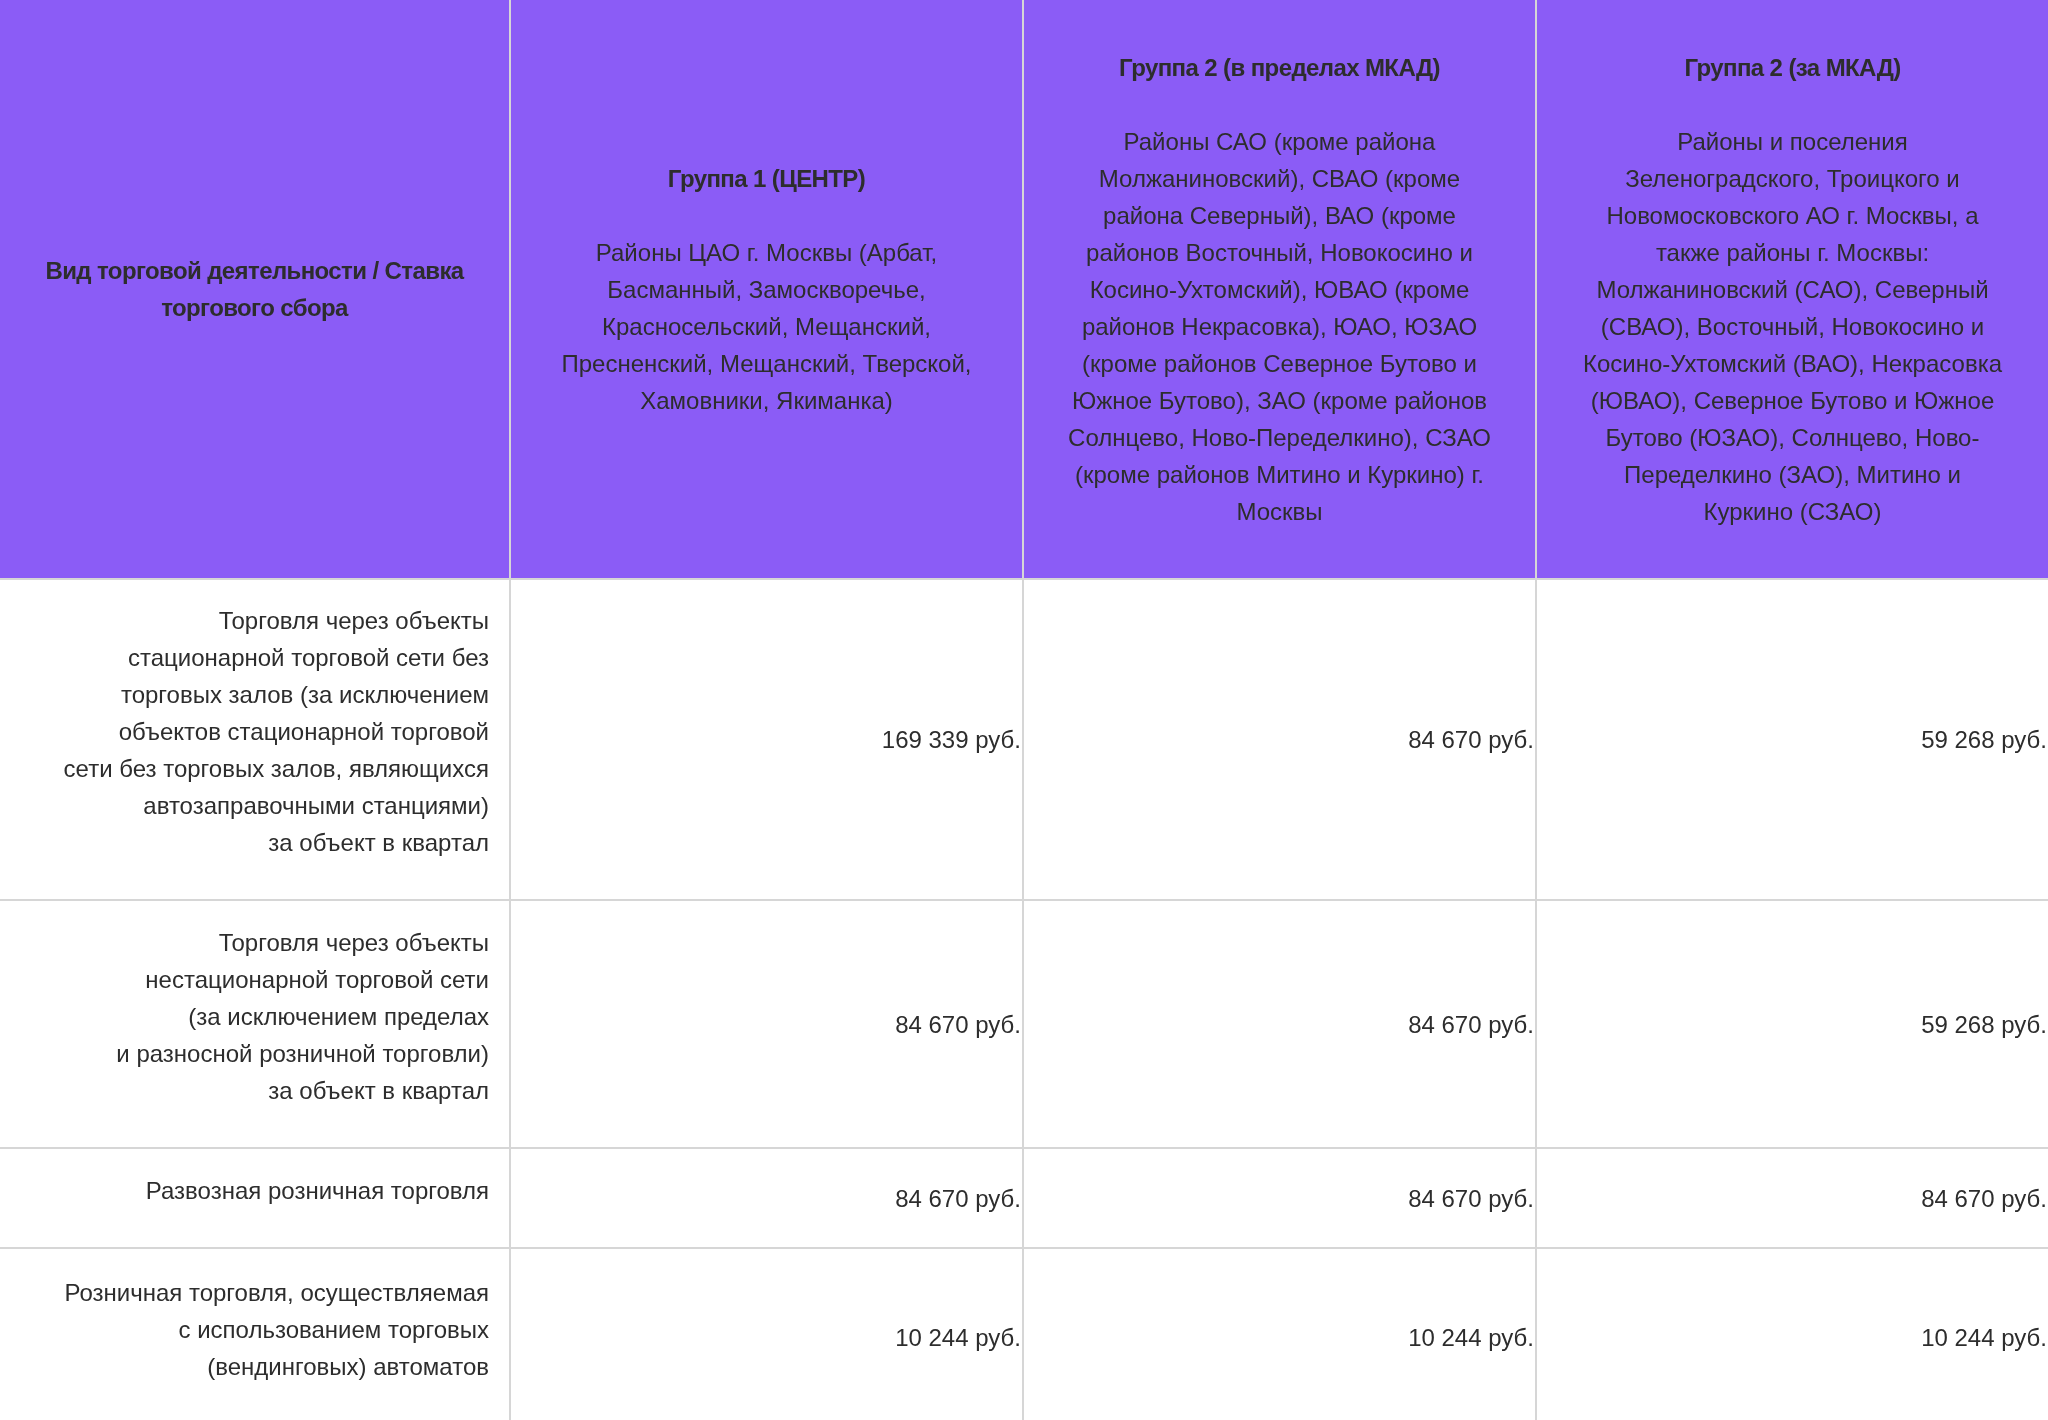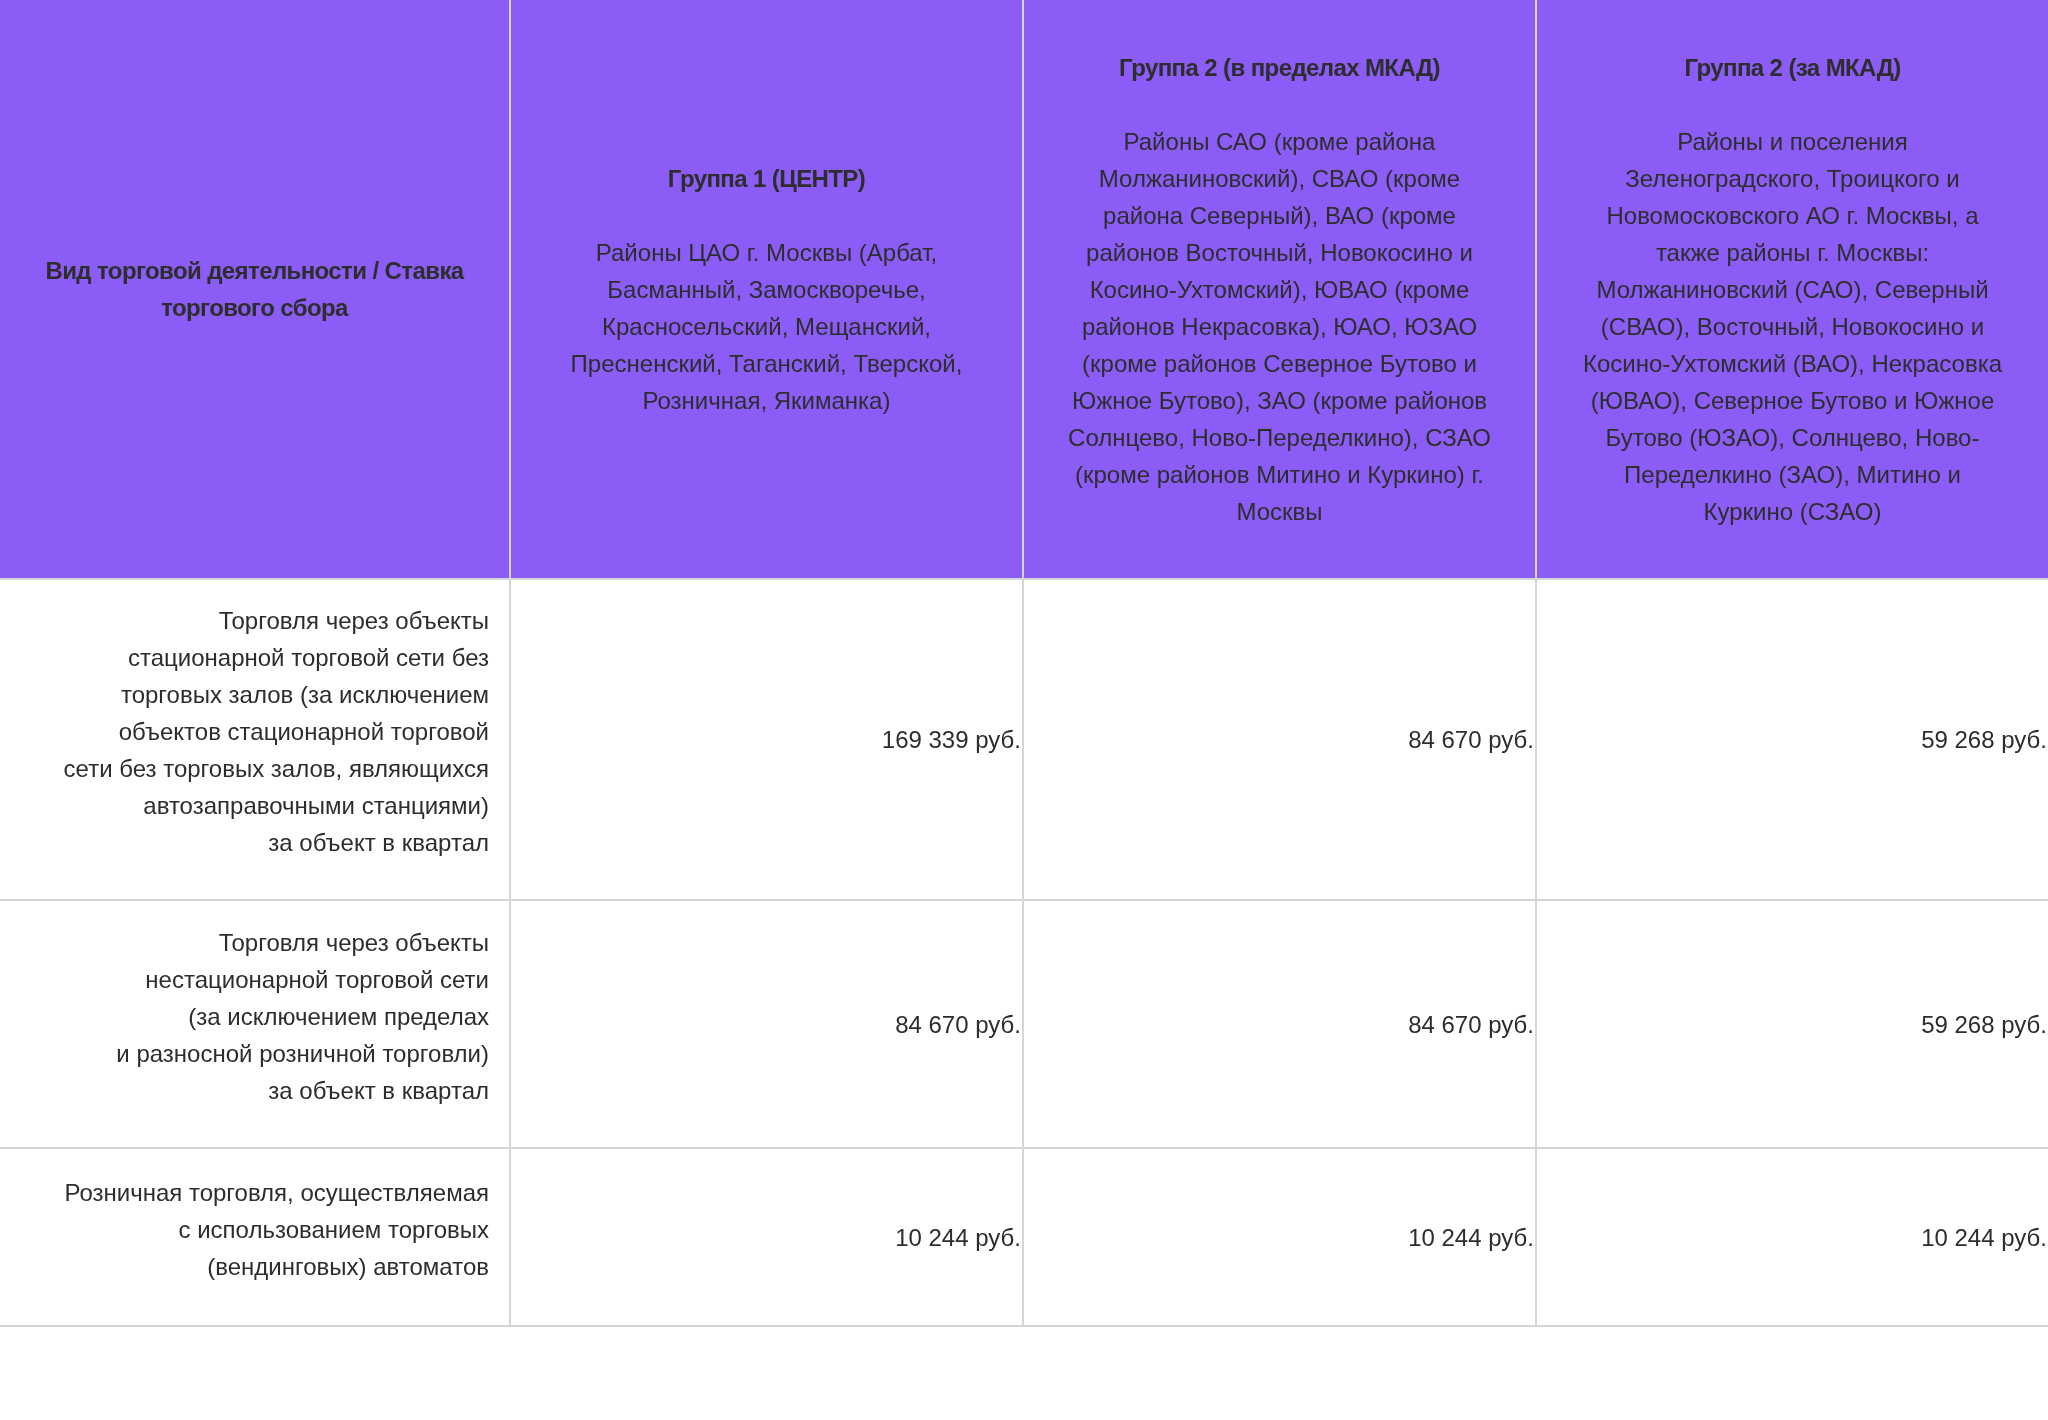--- a/index.html
+++ b/index.html
@@ -67,21 +67,21 @@
       <col class="c3">
   </colgroup>
   <thead>
     <tr class="h-head">
       <th class="first-head">
         <span class="head-title">Вид торговой деятельности / Ставка торгового сбора</span>
       </th>
       <th>
         <span class="head-title">Группа 1 (ЦЕНТР)</span>
         <span class="head-gap"></span>
-        <span class="head-desc">Районы ЦАО г. Москвы (Арбат, Басманный, Замоскворечье, Красносельский, Мещанский, Пресненский, Таганский, Тверской, Розничная, Якиманка)</span>
+        <span class="head-desc">Районы ЦАО г. Москвы (Арбат, Басманный, Замоскворечье, Красносельский, Мещанский, Пресненский, Мещанский, Тверской, Хамовники, Якиманка)</span>
       </th>
       <th>
         <span class="head-title">Группа 2 (в пределах МКАД)</span>
         <span class="head-gap"></span>
         <span class="head-desc">Районы САО (кроме района Молжаниновский), СВАО (кроме района Северный), ВАО (кроме районов Восточный, Новокосино и Косино-Ухтомский), ЮВАО (кроме районов Некрасовка), ЮАО, ЮЗАО (кроме районов Северное Бутово и Южное Бутово), ЗАО (кроме районов Солнцево, Ново-Переделкино), СЗАО (кроме районов Митино и Куркино) г. Москвы</span>
       </th>
       <th>
         <span class="head-title">Группа 2 (за МКАД)</span>
         <span class="head-gap"></span>
         <span class="head-desc">Районы и поселения Зеленоградского, Троицкого и Новомосковского АО г. Москвы, а также районы г. Москвы: Молжаниновский (САО), Северный (СВАО), Восточный, Новокосино и Косино-Ухтомский (ВАО), Некрасовка (ЮВАО), Северное Бутово и Южное Бутово (ЮЗАО), Солнцево, Ново-Переделкино (ЗАО), Митино и Куркино (СЗАО)</span>
@@ -108,20 +108,28 @@
         <span class="line">Торговля через объекты</span>
         <span class="line">нестационарной торговой сети</span>
         <span class="line">(за исключением пределах</span>
         <span class="line">и разносной розничной торговли)</span>
         <span class="line">за объект в квартал</span>
       </td>
       <td class="value-cell">84 670 руб.</td>
       <td class="value-cell">84 670 руб.</td>
       <td class="value-cell">59 268 руб.</td>
     </tr>
+    <tr class="h-r3">
+      <td class="label-cell">
+        <span class="line">Развозная розничная торговля</span>
+      </td>
+      <td class="value-cell">84 670 руб.</td>
+      <td class="value-cell">84 670 руб.</td>
+      <td class="value-cell">84 670 руб.</td>
+    </tr>
     <tr class="h-r4">
       <td class="label-cell">
         <span class="line">Розничная торговля, осуществляемая</span>
         <span class="line">с использованием торговых</span>
         <span class="line">(вендинговых) автоматов</span>
       </td>
       <td class="value-cell">10 244 руб.</td>
       <td class="value-cell">10 244 руб.</td>
       <td class="value-cell">10 244 руб.</td>
     </tr>

